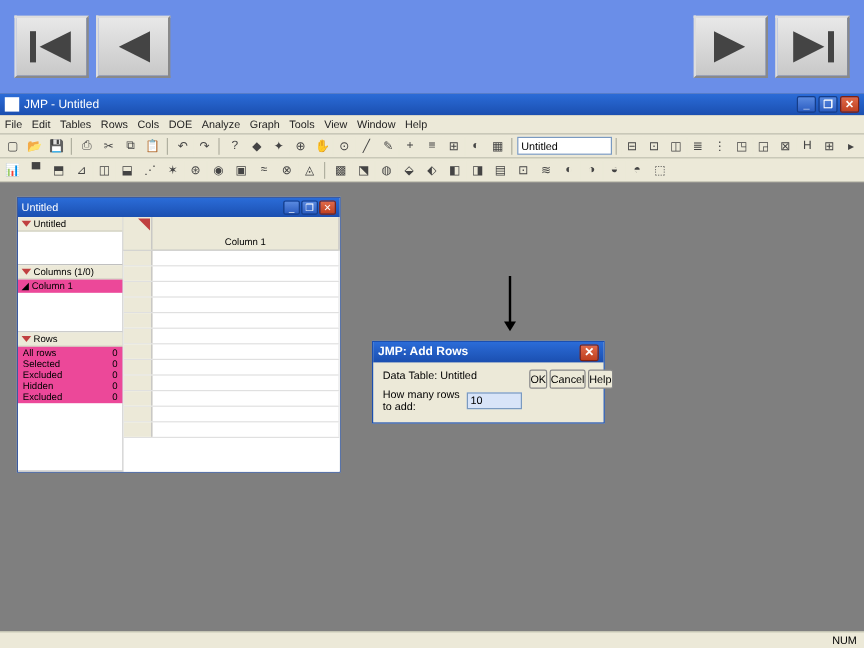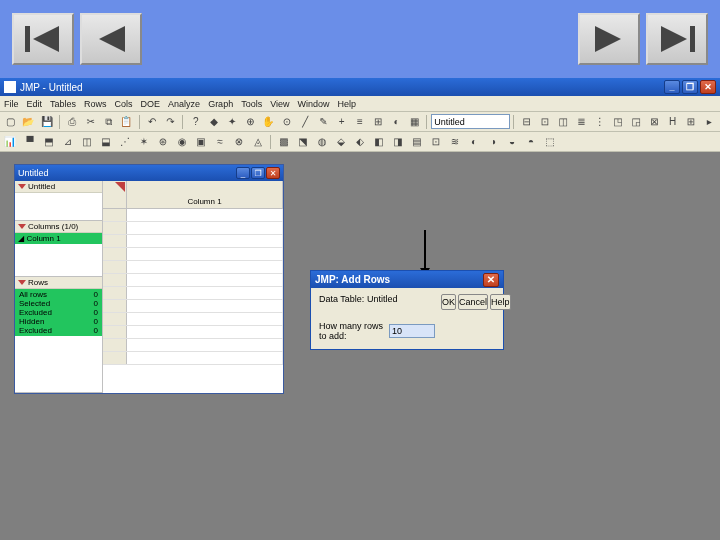--- a/index.html
+++ b/index.html
@@ -32,42 +32,42 @@
   .data-window { position:absolute; top:12px; left:14px; width:270px; height:230px; background:#ece9d8; border:1px solid #3a5aa0;}
   .data-window .tb { height:16px; background:linear-gradient(#2b6cd8,#1b4fb0); display:flex; align-items:center; color:#fff; font-size:9px; padding:0 3px;}
   .data-window .tb .ctrl { margin-left:auto; display:flex; gap:1px;}
   .data-window .tb .ctrl div { width:14px;height:12px;background:linear-gradient(#5a8ae0,#2b5cc0);border:1px solid #163d88;border-radius:2px;font-size:8px;display:flex;align-items:center;justify-content:center;}
   .data-window .tb .ctrl .close-btn { background:linear-gradient(#e06a4a,#c04020);border-color:#802010;}
   .data-body { display:flex; height:calc(100% - 16px); background:#fff;}
   .left-panels { width:88px; display:flex; flex-direction:column; border-right:1px solid #c0c0c0;}
   .panel { border-bottom:1px solid #c0c0c0; font-size:8px; }
   .panel-hdr { background:#ece9d8; padding:1px 3px; display:flex; align-items:center; border-bottom:1px solid #d0d0c0;}
   .panel-hdr .tri { display:inline-block; width:0;height:0;border-left:4px solid transparent;border-right:4px solid transparent;border-top:5px solid #c04040;margin-right:2px;}
-  .panel-body { padding:1px 3px; background:#22c55e;}
+  .panel-body { padding:1px 3px; background:#ec4899;}
   .panel-body .row { display:flex; justify-content:space-between; padding:0 1px;gap:20px;}
   .grid { flex:1; display:flex; flex-direction:column;}
   .grid-hdr { height:28px; background:#ece9d8; display:flex; border-bottom:1px solid #c0c0c0;}
   .grid-hdr .corner { width:24px; border-right:1px solid #c0c0c0; background:#ece9d8; display:flex;align-items:flex-start;justify-content:flex-end;padding:1px;}
   .grid-hdr .corner .diag { width:0;height:0;border-top:10px solid #c04040;border-left:10px solid transparent;}
   .grid-hdr .col { flex:1; display:flex; align-items:flex-end; justify-content:center; font-size:8px; padding:2px; border-right:1px solid #c0c0c0;}
   .grid-rows { flex:1; overflow:hidden; background:#fff;}
   .grid-rows .gr { height:13px; display:flex; border-bottom:1px solid #e0e0e0;}
   .grid-rows .gr .rn { width:24px; background:#ece9d8; border-right:1px solid #c0c0c0; text-align:center; font-size:8px; line-height:13px;}
   .grid-rows .gr .cell { flex:1; border-right:1px solid #e8e8e8;}
   
   .callout { position:absolute; top:8px; left:318px; width:290px; background:#000; color:#fff; font-size:12px; font-weight:bold; text-align:center; padding:6px 10px; line-height:1.35;}
   .arrow-down { position:absolute; top:78px; left:424px; width:2px; height:40px; background:#000;}
   .arrow-down::after { content:""; position:absolute; bottom:-6px; left:-4px; width:0;height:0;border-left:5px solid transparent;border-right:5px solid transparent;border-top:8px solid #000;}
   
-  .dialog { position:absolute; top:118px; left:310px; width:194px; background:#ece9d8; border:1px solid #1b4fb0;}
+  .dialog { position:absolute; top:132px; left:310px; width:194px; background:#ece9d8; border:1px solid #1b4fb0;}
   .dialog .tb { height:17px; background:linear-gradient(#2b6cd8,#1b4fb0); color:#fff; font-size:10px; font-weight:bold; display:flex; align-items:center; padding:0 4px;}
   .dialog .tb .close-btn { margin-left:auto; width:16px;height:14px;background:linear-gradient(#e06a4a,#c04020);border:1px solid #802010;border-radius:2px;display:flex;align-items:center;justify-content:center;}
   .dlg-body { padding:6px 6px 8px 8px; display:flex; gap:6px;}
   .dlg-left { flex:1; font-size:9px;}
-  .dlg-left .lbl { margin-bottom:17px;}
+  .dlg-left .lbl { margin-bottom:6px;}
   .dlg-left .fld-row { display:flex; align-items:center; gap:4px;}
   .dlg-left input { width:46px; height:14px; font-size:9px; padding:0 2px; border:1px solid #7a9ac0; background:#d8e4f8;}
   .dlg-btns { width:56px; display:flex; gap:2px;}
   .dlg-btns button { height:16px; font-size:9px; background:#ece9d8; border:1px solid #888; border-radius:2px; cursor:pointer;}
   
   .statusbar { position:absolute; bottom:0; left:0; right:0; height:14px; background:#ece9d8; border-top:1px solid #c0c0b0; display:flex; justify-content:flex-end; align-items:center; padding:0 6px; font-size:9px;}
 </style>
 </head>
 <body>
 
@@ -340,13 +340,16 @@
         <div class="dlg-btns">
           <button>OK</button>
           <button>Cancel</button>
           <button>Help</button>
         </div>
       </div>
     </div>
 
   </div>
 
+  <div class="statusbar">
+    <span>NUM</span>
+  </div>
 </div>
 
 </body></html>

